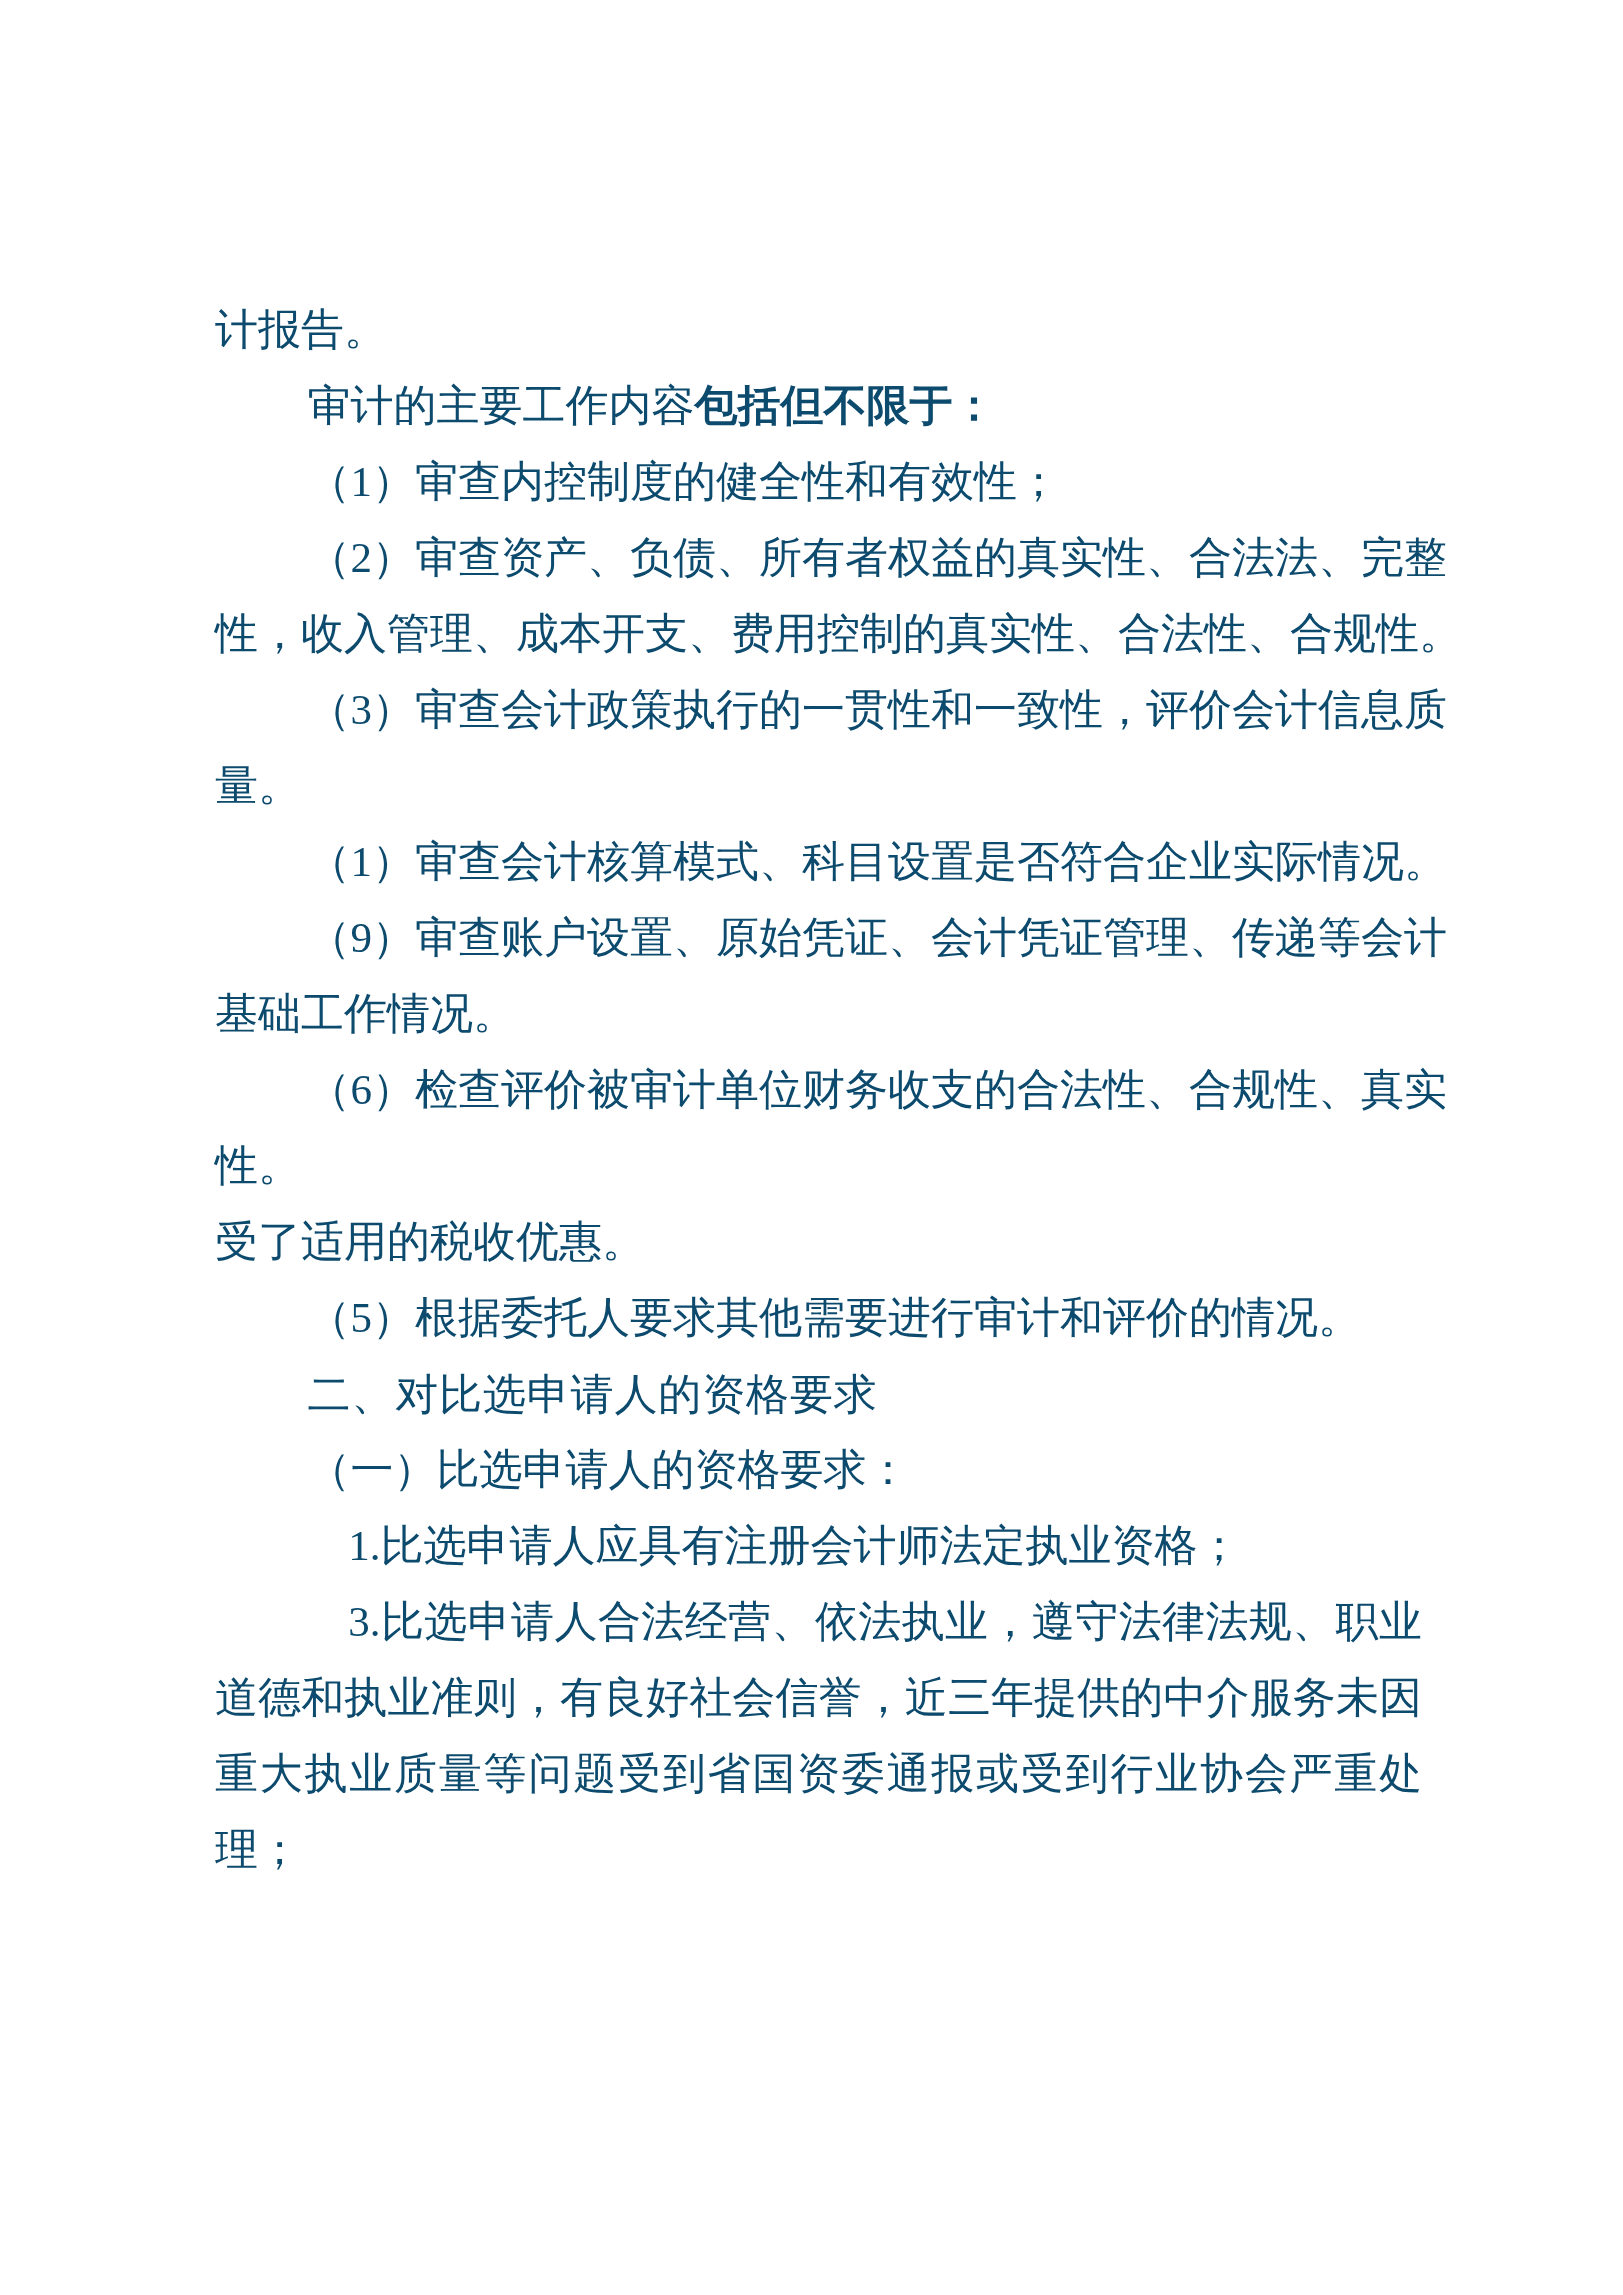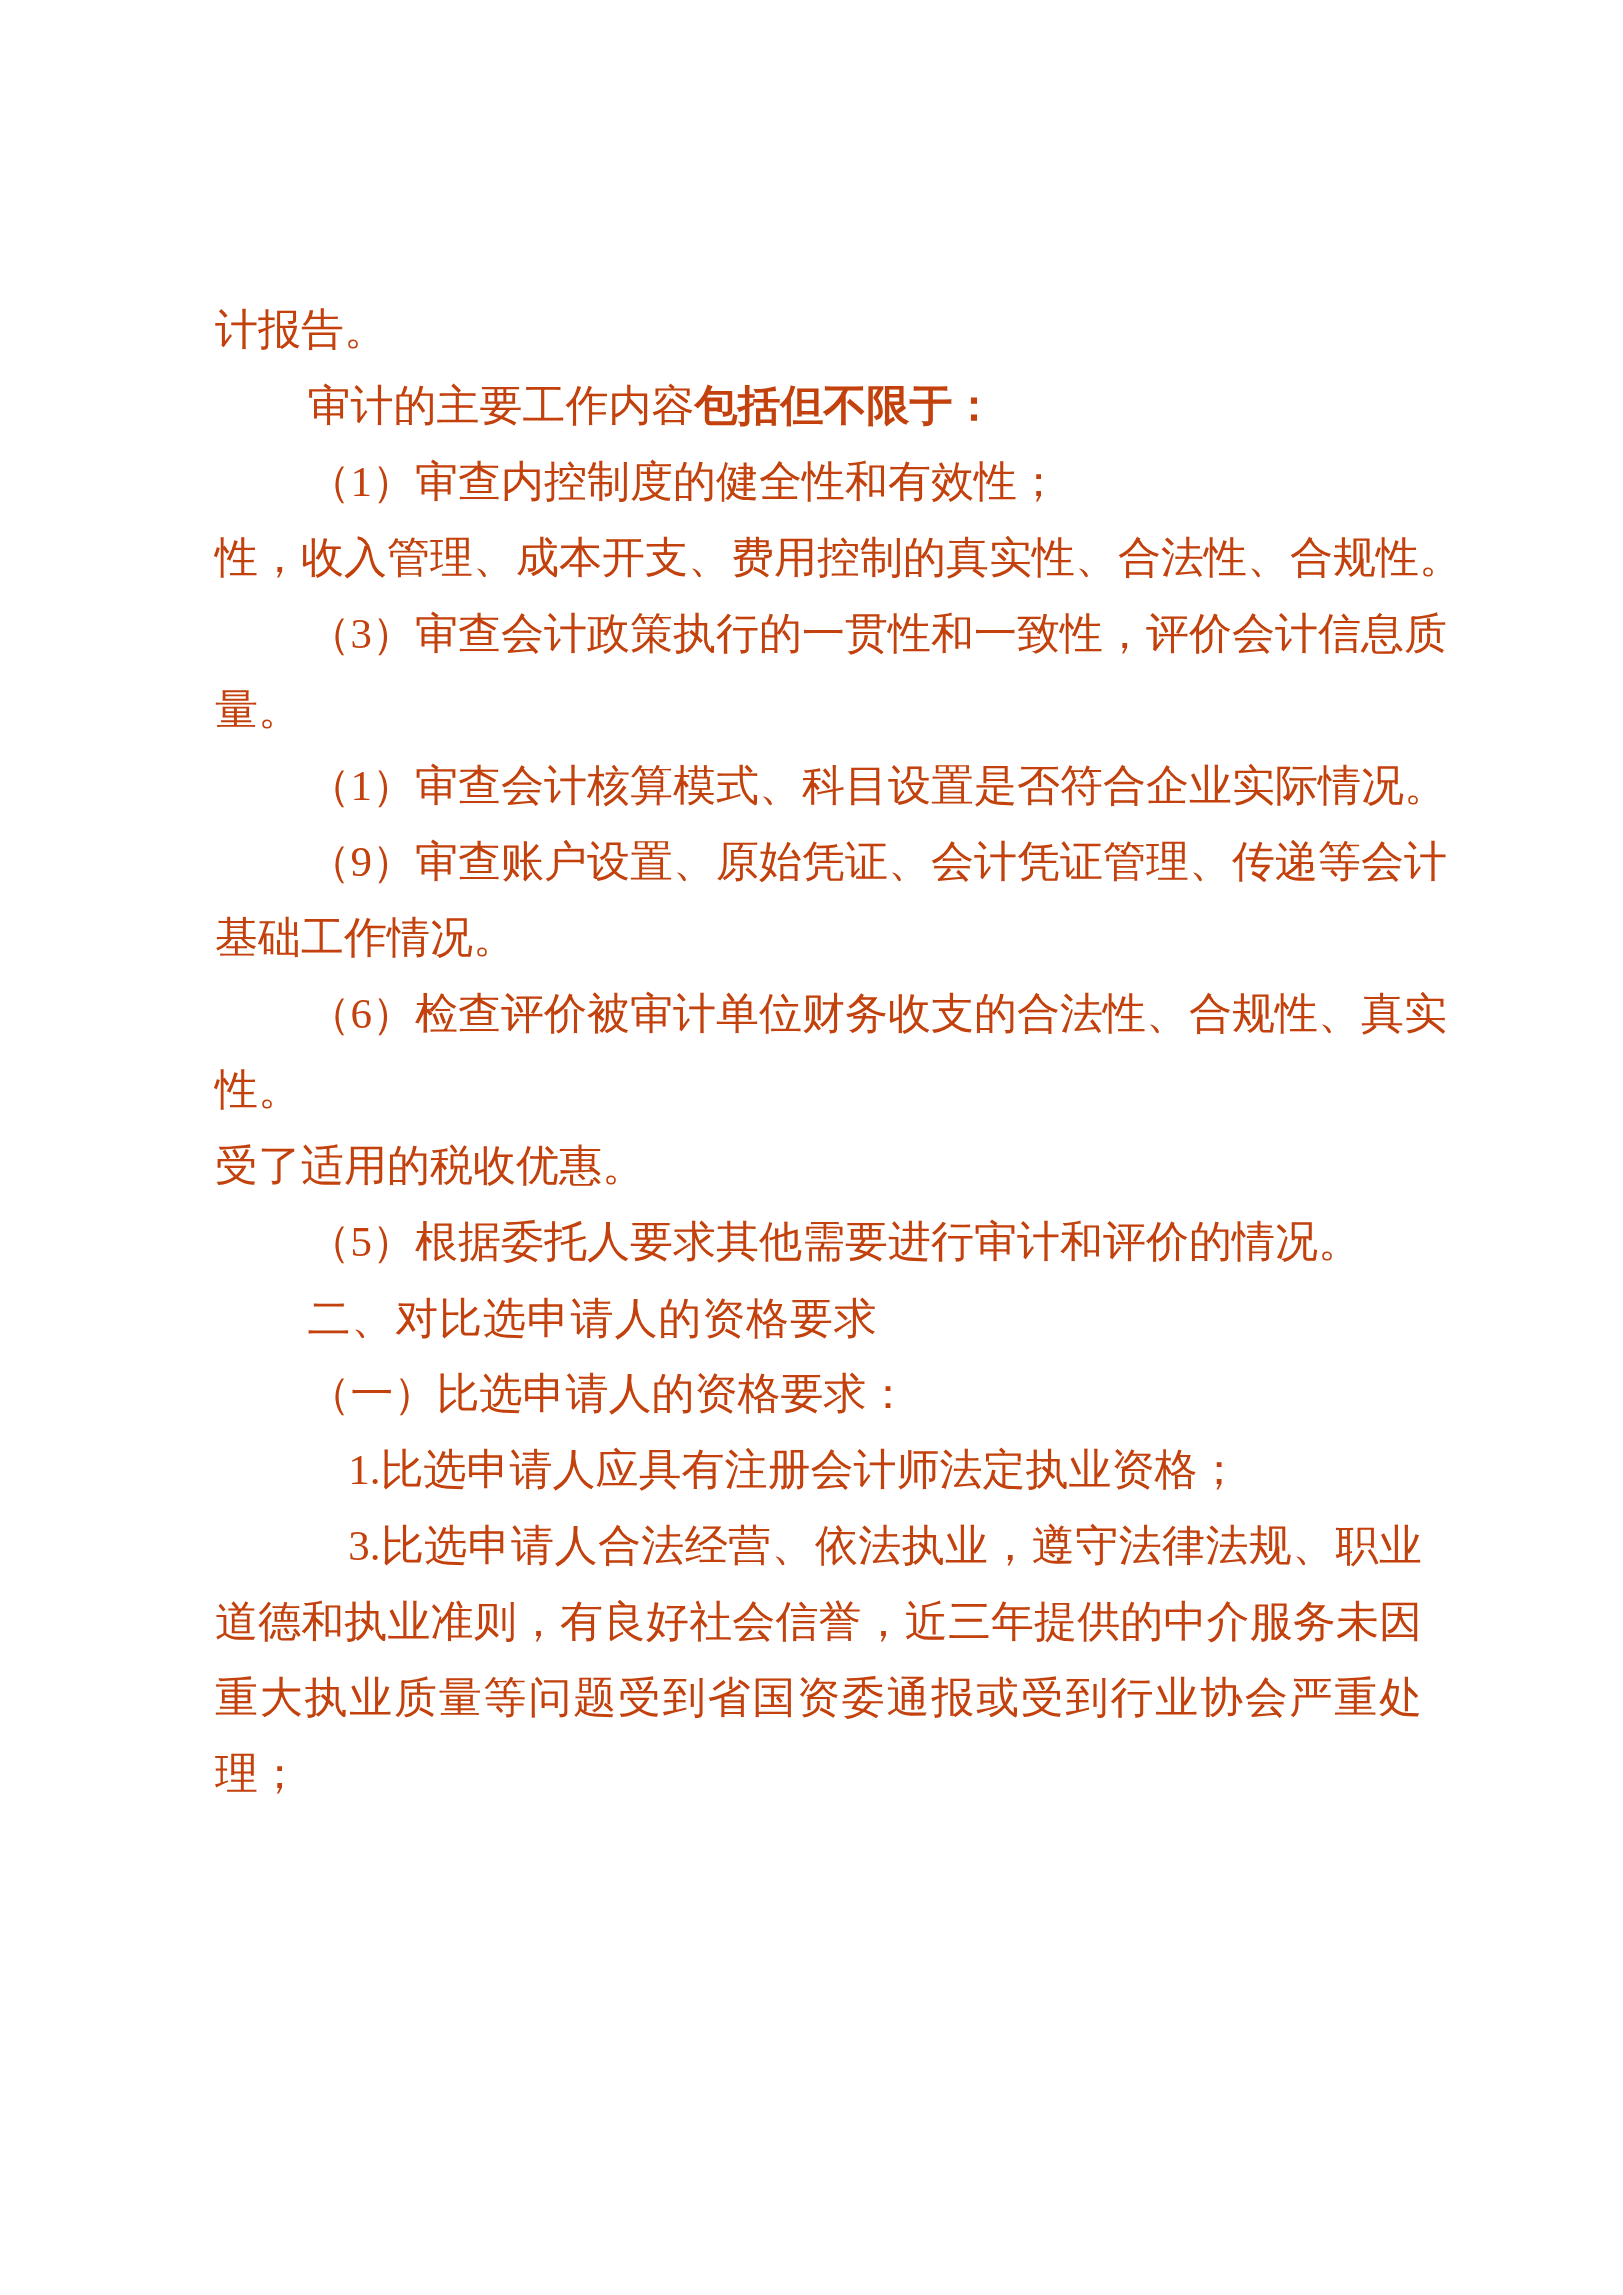--- a/index.html
+++ b/index.html
@@ -18,21 +18,21 @@
     position: absolute;
     left: 215px;
     top: 292px;
     width: 1207px;
   }
   .line {
     font-family: "Liberation Serif", "DejaVu Serif", serif;
     font-size: 43px;
     line-height: 76px;
     height: 76px;
-    color: #c2410c;
+    color: #0c4a6e;
     white-space: nowrap;
     text-align: left;
   }
   .line.stretch {
     text-align-last: justify;
     text-justify: inter-character;
   }
   .indent-2 { text-indent: 2.15em; }
   .indent-3 { text-indent: 3.1em; }
   .run-bold { font-weight: bold; text-align: center; }
@@ -43,20 +43,21 @@
   }
 </style>
 </head>
 <body>
 
 <div class="page">
   <div class="content">
       <div class="line"><span class="">计报告。</span></div>
       <div class="line indent-2"><span class="">审计的主要工作内容</span><span class="run-bold">包括但不限于：</span></div>
       <div class="line indent-2"><span class="">（1）审查内控制度的健全性和有效性；</span></div>
+      <div class="line indent-2 stretch"><span class="">（2）审查资产、负债、所有者权益的真实性、合法法、完整</span></div>
       <div class="line"><span class="">性，收入管理、成本开支、费用控制的真实性、合法性、合规性。</span></div>
       <div class="line indent-2 stretch"><span class="">（3）审查会计政策执行的一贯性和一致性，评价会计信息质</span></div>
       <div class="line"><span class="">量。</span></div>
       <div class="line indent-2"><span class="">（1）审查会计核算模式、科目设置是否符合企业实际情况。</span></div>
       <div class="line indent-2 stretch"><span class="">（9）审查账户设置、原始凭证、会计凭证管理、传递等会计</span></div>
       <div class="line"><span class="">基础工作情况。</span></div>
       <div class="line indent-2 stretch"><span class="">（6）检查评价被审计单位财务收支的合法性、合规性、真实</span></div>
       <div class="line"><span class="">性。</span></div>
       <div class="line"><span class="">受了适用的税收优惠。</span></div>
       <div class="line indent-2"><span class="">（5）根据委托人要求其他需要进行审计和评价的情况。</span></div>

